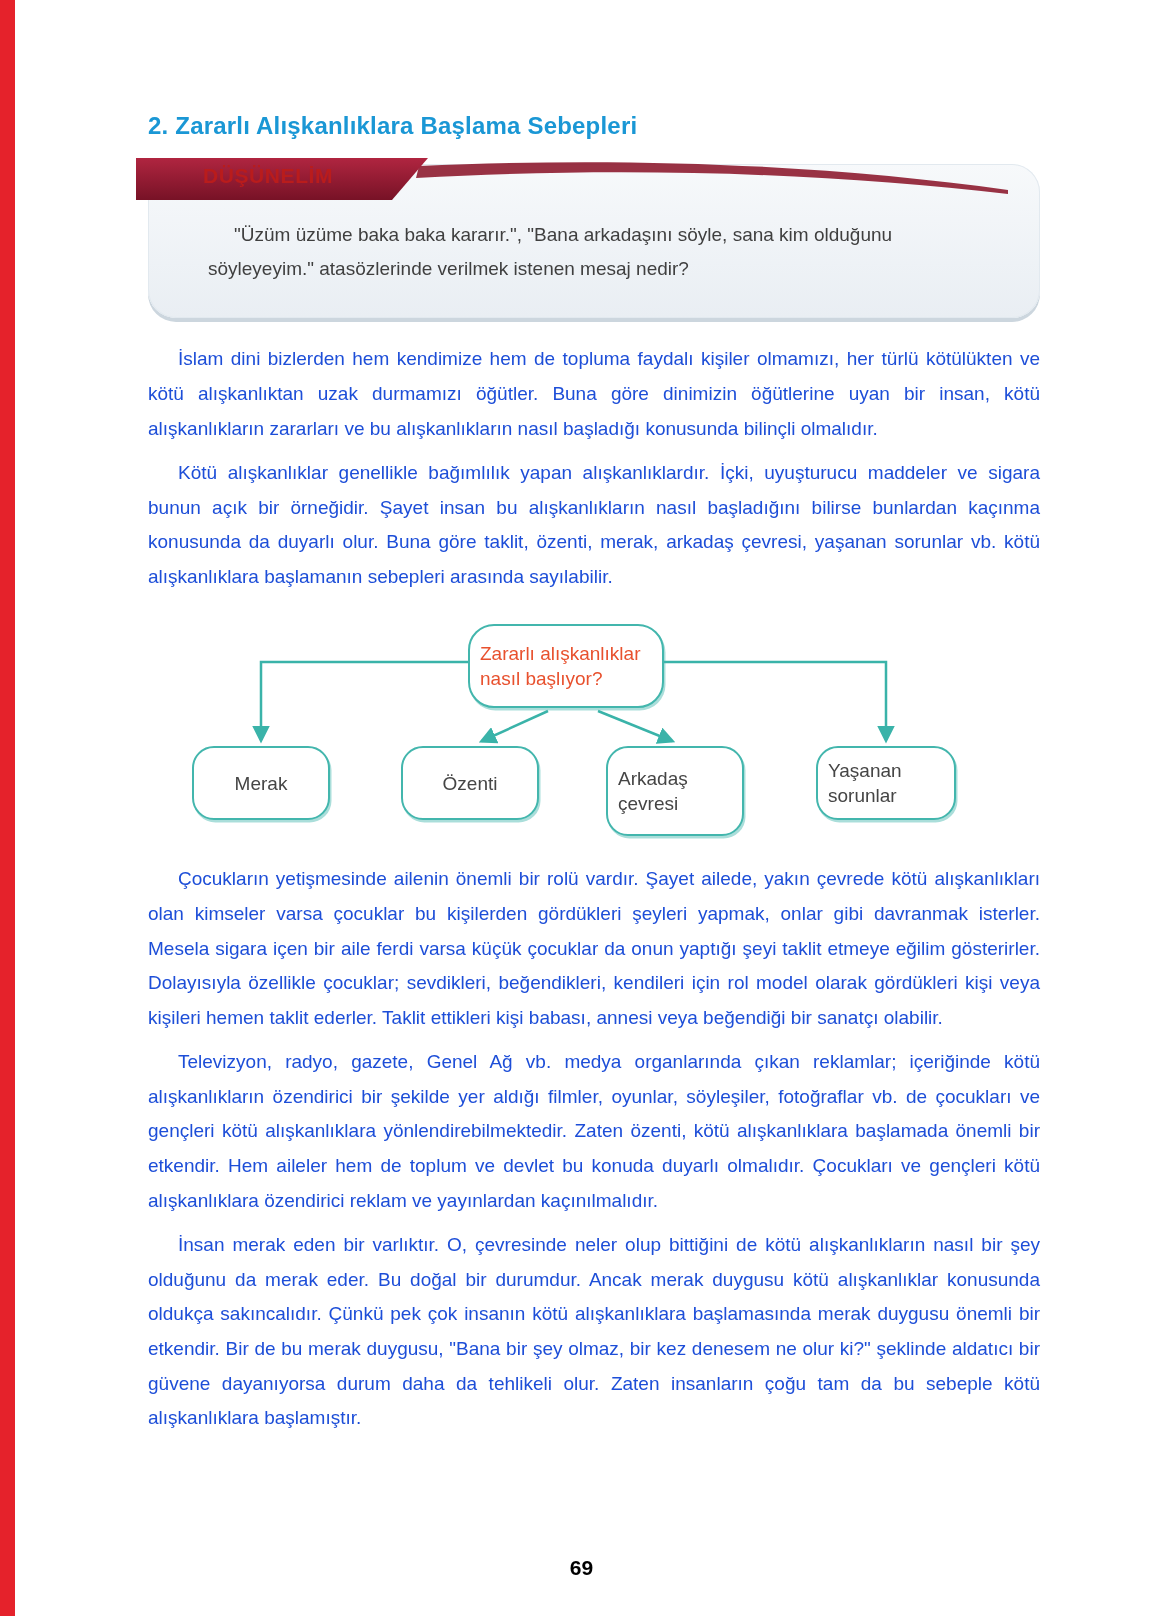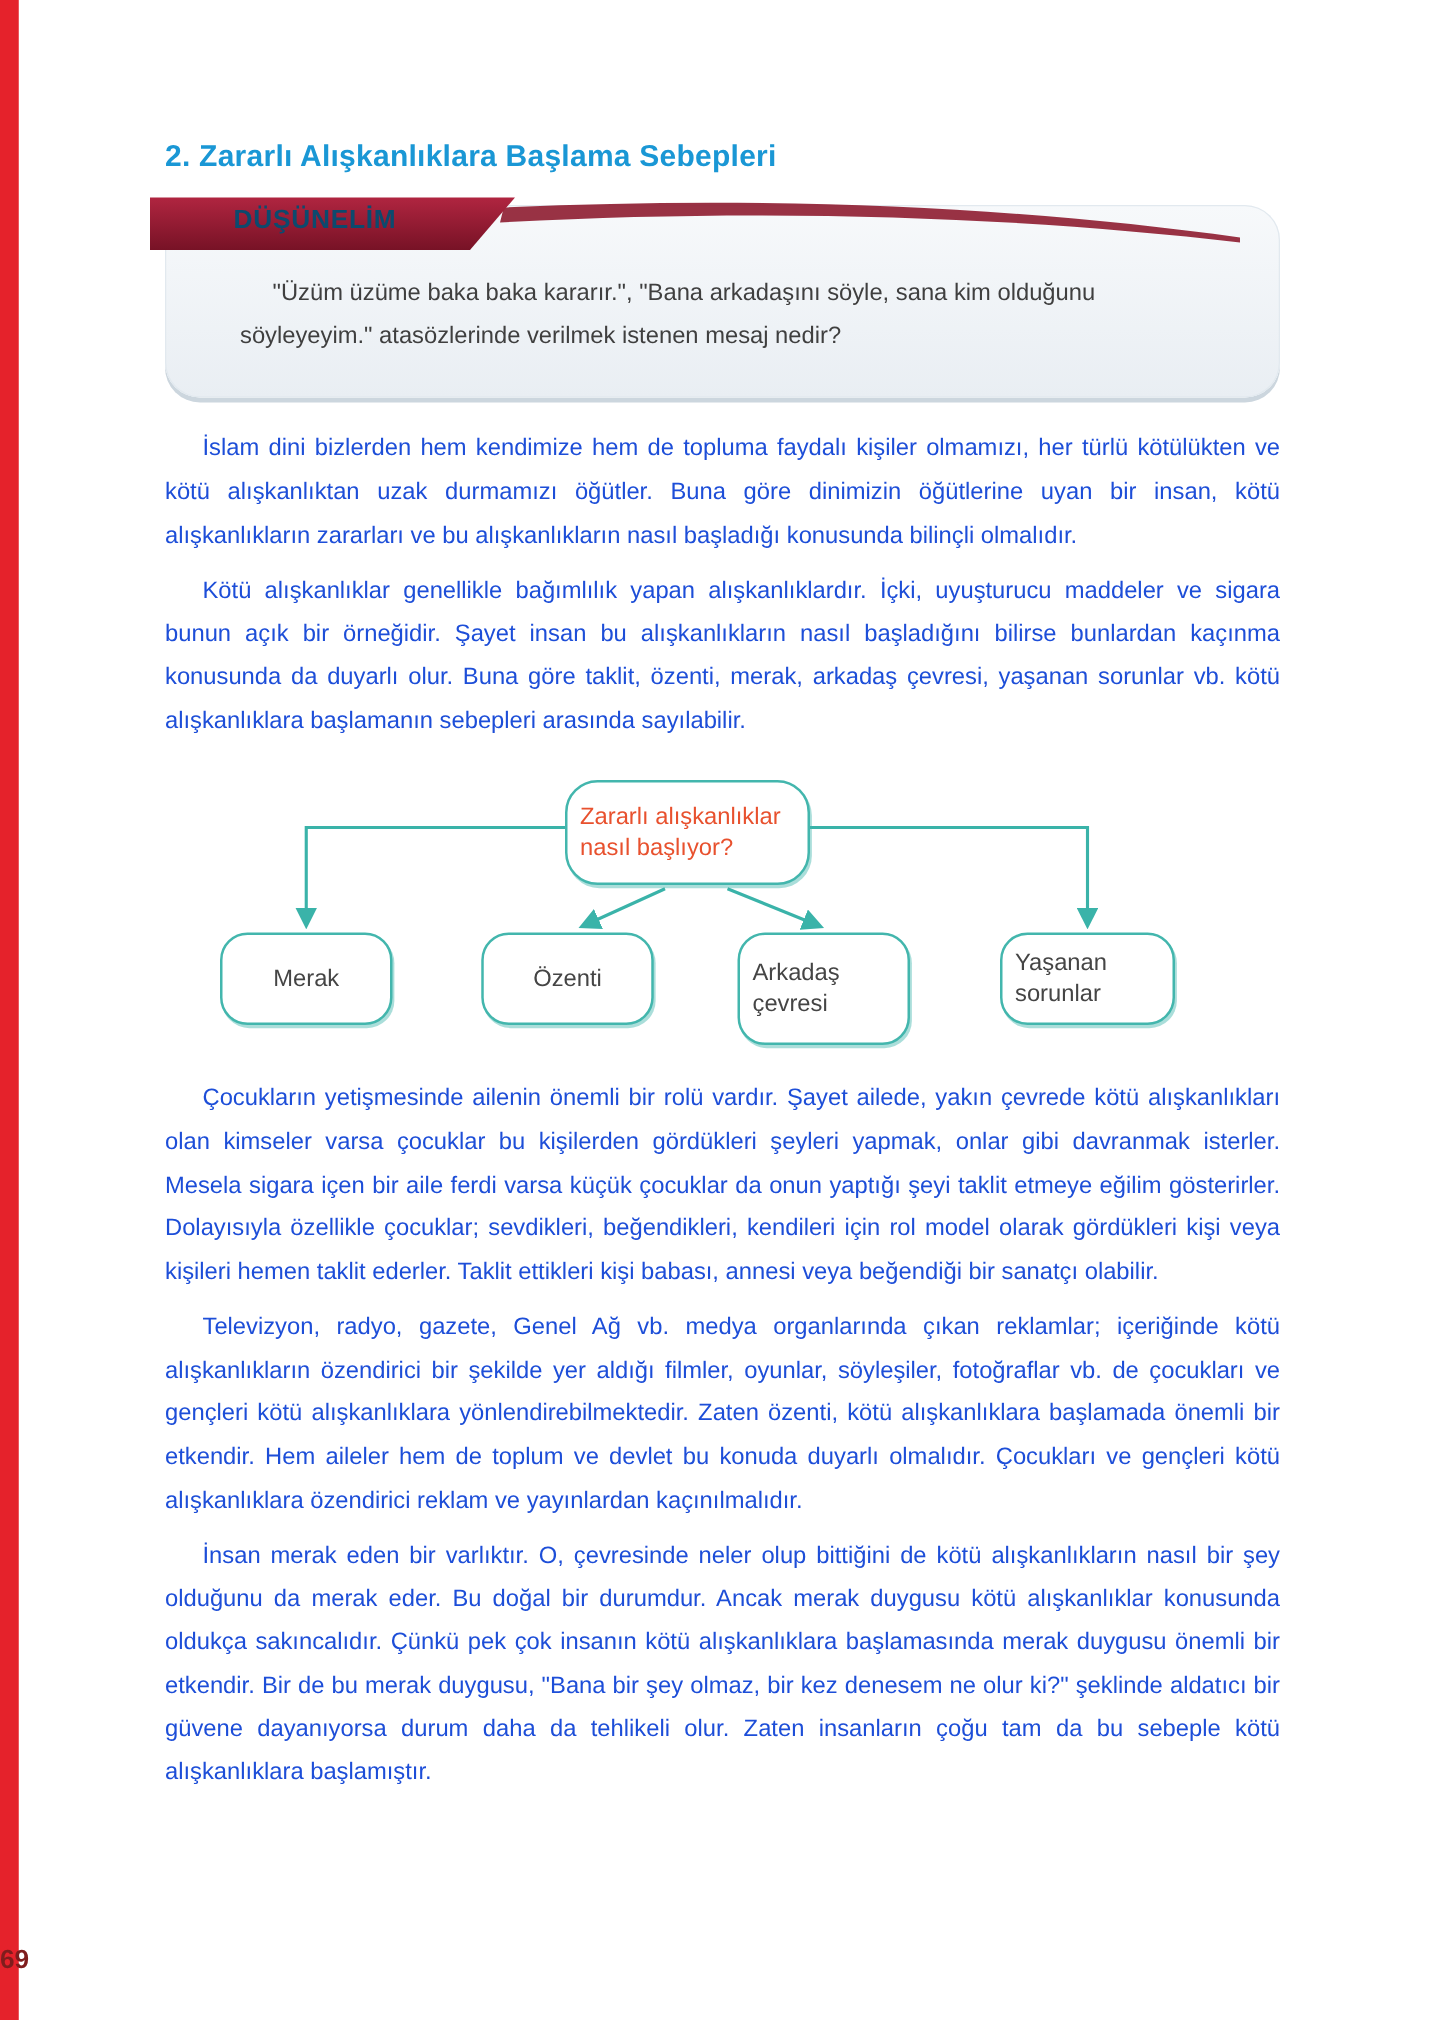--- a/index.html
+++ b/index.html
@@ -10,21 +10,21 @@
     position:relative;
     overflow:hidden;
     color:#3d3d3d;
   }
   .edge-bar{
     position:absolute;left:0;top:0;bottom:0;width:15px;
     background:#e5222b;
   }
   .content{
     position:absolute;
-    left:132px;
+    left:148px;
     width:892px;
     top:0;
   }
   .section-heading{
     margin:112px 0 0 0;
     font-size:24px;
     font-weight:bold;
     color:#1a97d5;
     letter-spacing:.2px;
   }
@@ -37,21 +37,21 @@
     box-shadow:0 4px 0 #ccd6de, inset 0 0 0 1px #e2e9ef;
     padding:54px 66px 32px 60px;
     min-height:52px;
   }
   .du-banner-svg{
     position:absolute;top:-8px;left:-12px;width:900px;height:50px;
     pointer-events:none;
   }
   .du-label{
     position:absolute;top:0px;left:4px;width:232px;
-    text-align:center;color:#0c4a6e;font-weight:bold;
+    text-align:center;color:#b91c1c;font-weight:bold;
     font-size:21px;letter-spacing:.6px;
   }
   .du-text{
     font-size:19px;line-height:1.8;color:#3f3f3f;
     text-indent:26px;
   }
   
   .paragraphs{margin-top:24px;}
   .paragraphs p{
     margin:0 0 10px 0;
@@ -85,22 +85,22 @@
     border-radius:26px;
     color:#e8512e;
   }
   .node-merak{left:44px;top:122px;width:138px;height:74px;}
   .node-ozenti{left:253px;top:122px;width:138px;height:74px;}
   .node-arkadas{left:458px;top:122px;width:138px;height:90px;}
   .node-yasanan{left:668px;top:122px;width:140px;height:74px;}
   .page-number{
     position:absolute;
     bottom:36px;left:0;right:0;
-    text-align:left;
-    font-size:21px;font-weight:bold;color:#7f1d1d;
+    text-align:center;
+    font-size:21px;font-weight:bold;color:#000000;
   }
 </style>
 </head>
 <body>
 
 <div class="edge-bar"></div>
 
 <div class="content">
 
   <h1 class="section-heading">2. Zararlı Alışkanlıklara Başlama Sebepleri</h1>

